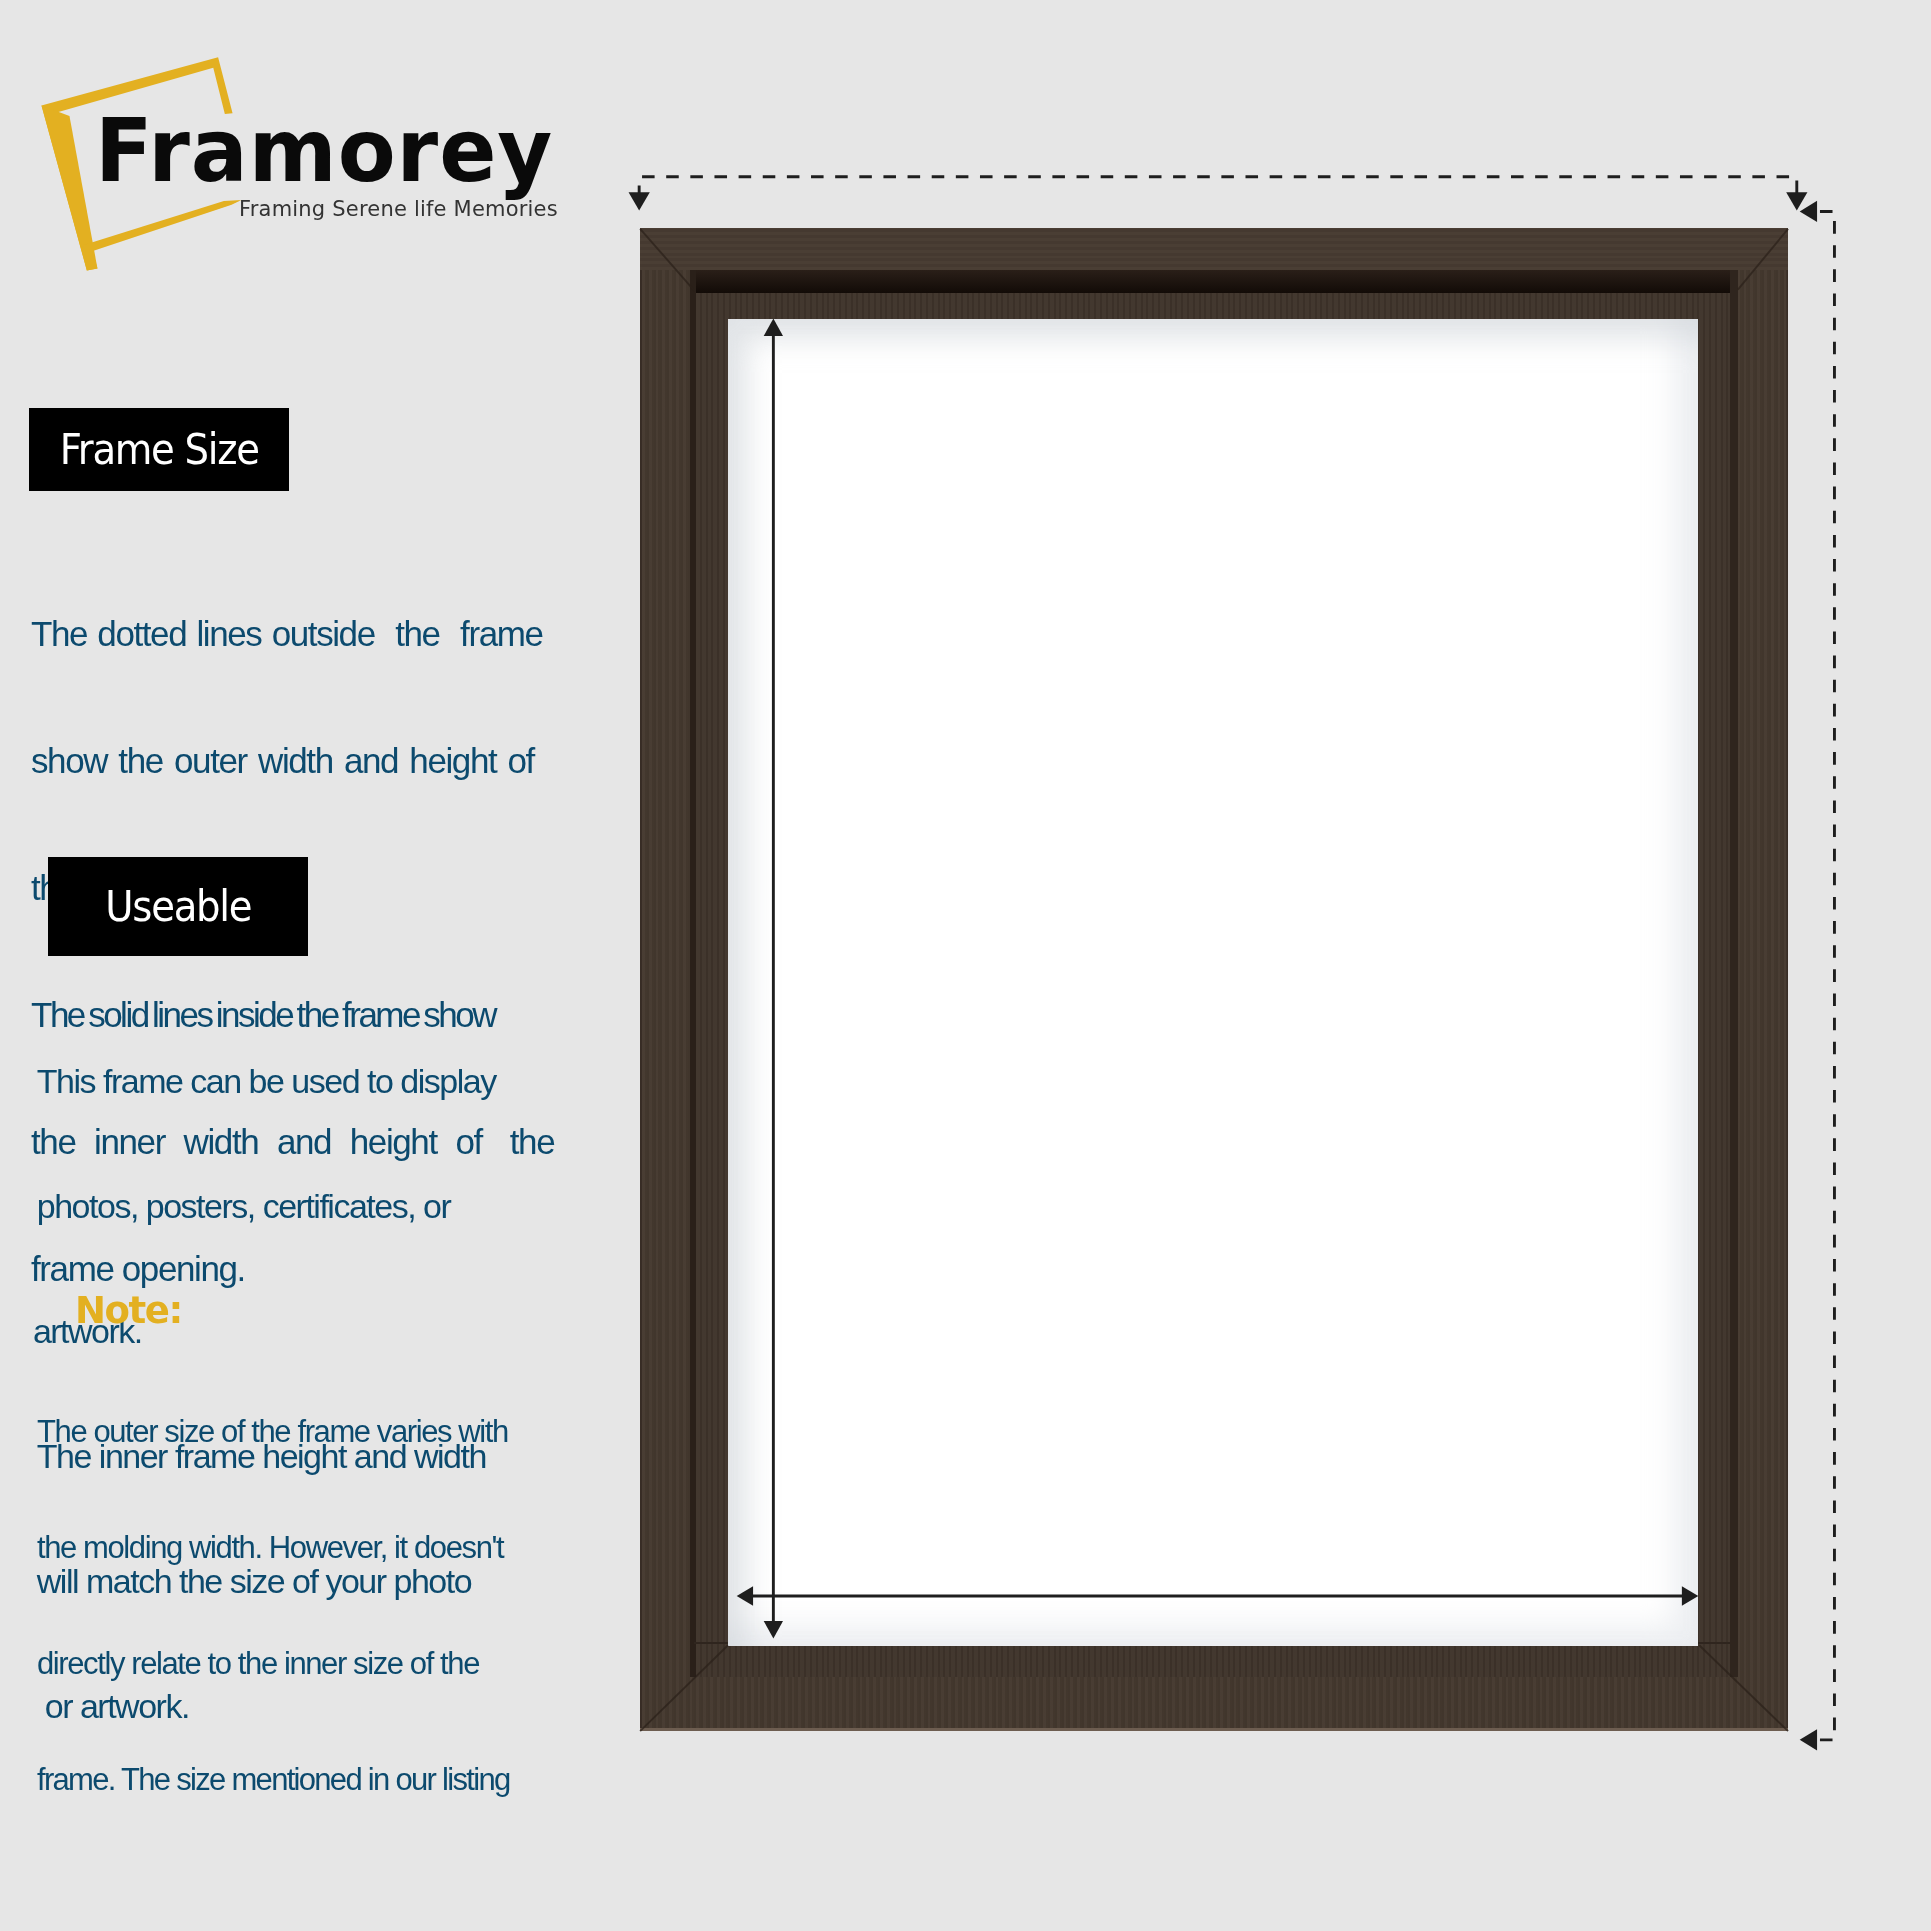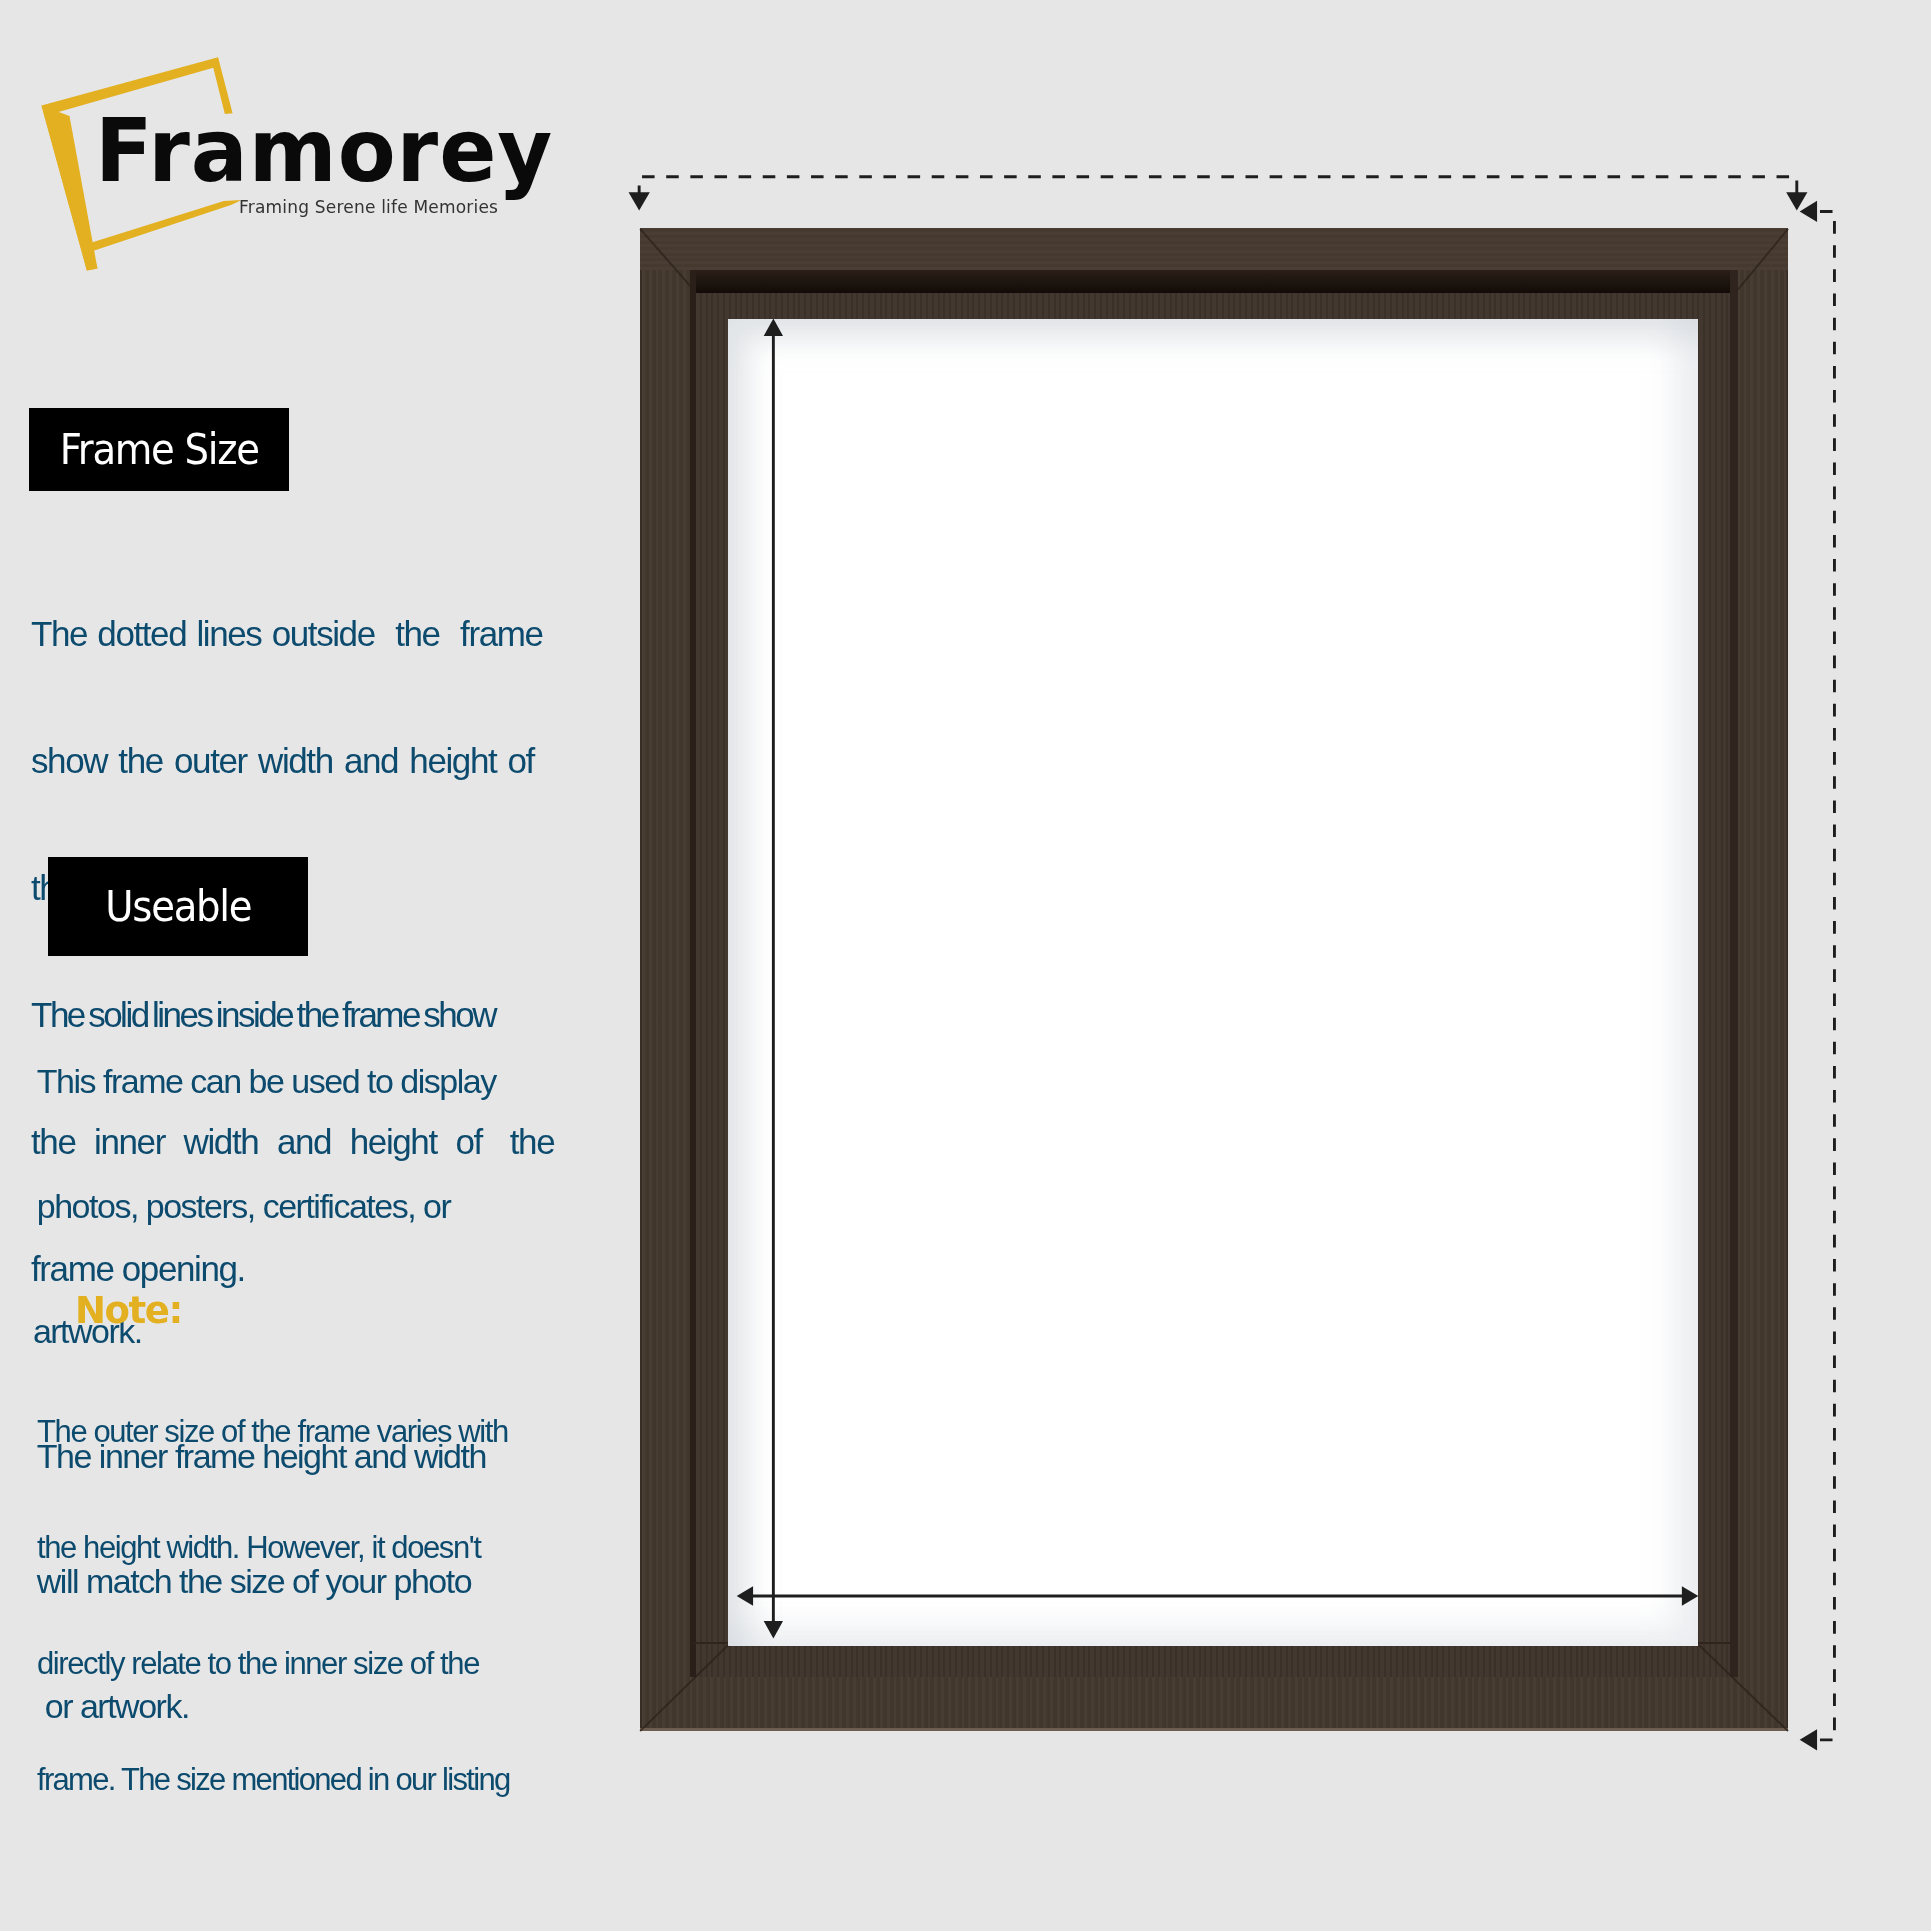--- a/index.html
+++ b/index.html
@@ -3,21 +3,21 @@
 <meta charset="utf-8">
 <style>
   html, body { margin:0; padding:0; }
   body { width:1931px; height:1931px; background:#e6e6e6; position:relative; overflow:hidden;
          font-family:"Liberation Sans", "DejaVu Sans", sans-serif; color:#0d0d0d; }
 
   
   .logo-frame { position:absolute; left:0; top:0; width:579px; height:290px; }
   .logo-word { position:absolute; left:95px; top:108px; font-family:"DejaVu Sans", sans-serif; font-weight:bold;
                font-size:87px; letter-spacing:1px; color:#0a0a0a; line-height:1; transform:scaleX(0.97); transform-origin:left; }
-  .logo-tag { position:absolute; left:239px; top:197px; font-family:"DejaVu Sans", sans-serif; font-size:17px; color:#333; letter-spacing:0.2px; white-space:nowrap; }
+  .logo-tag { position:absolute; left:239px; top:197px; font-family:"DejaVu Sans", sans-serif; font-size:21px; color:#333; letter-spacing:0.2px; white-space:nowrap; }
 
   
   .badge { position:absolute; background:#000000; color:#fff; display:flex; align-items:center; justify-content:center;
            font-family:"DejaVu Sans", sans-serif; font-size:42px; letter-spacing:-1.4px; }
   .badge span { transform:scaleX(0.92); display:inline-block; }
 
   .para { position:absolute; font-family:Liberation Sans, sans-serif; white-space:pre; color:#0c4a6e; }
   .para div { height:47px; line-height:47px; transform-origin:left; }
   .p1 { left:31px; top:530px; font-size:35px; letter-spacing:-1.4px; }
   .p1 div { text-align:justify; }
@@ -83,21 +83,21 @@
   <div style="padding-left:5.8px">photos, posters, certificates, or</div>
   <div style="padding-left:1.9px">artwork.</div>
   <div style="padding-left:5.8px">The inner frame height and width</div>
   <div style="padding-left:5.8px">will match the size of your photo</div>
   <div style="padding-left:5.8px"> or artwork.</div>
 </div>
 
 <div class="note-title">Note:</div>
 <div class="para p3">
   <div>The outer size of the frame varies with</div>
-  <div>the height width. However, it doesn't</div>
+  <div>the molding width. However, it doesn't</div>
   <div>directly relate to the inner size of the</div>
   <div style="letter-spacing:-1.7px">frame. The size mentioned in our listing</div>
   
   
 </div>
 
 <div class="frame">
   <div class="frame-grain"></div>
   <div class="frame-top-lip"></div>
   <div class="frame-inner-bevel"></div>

